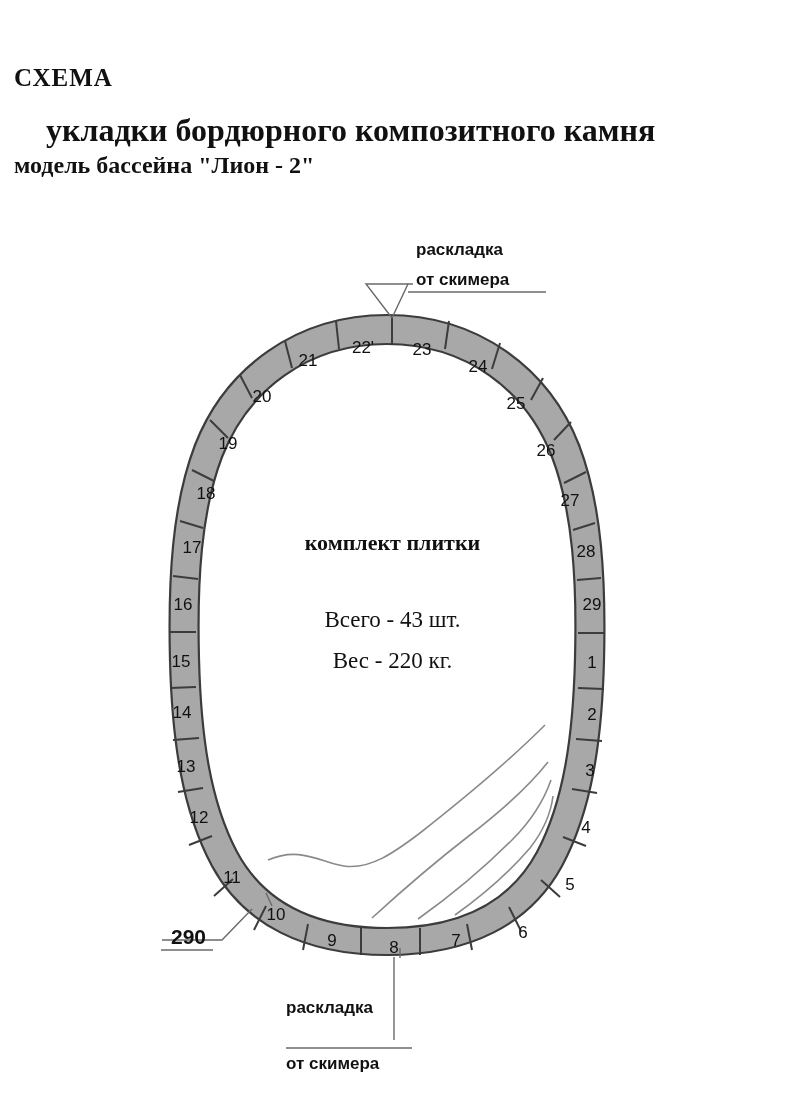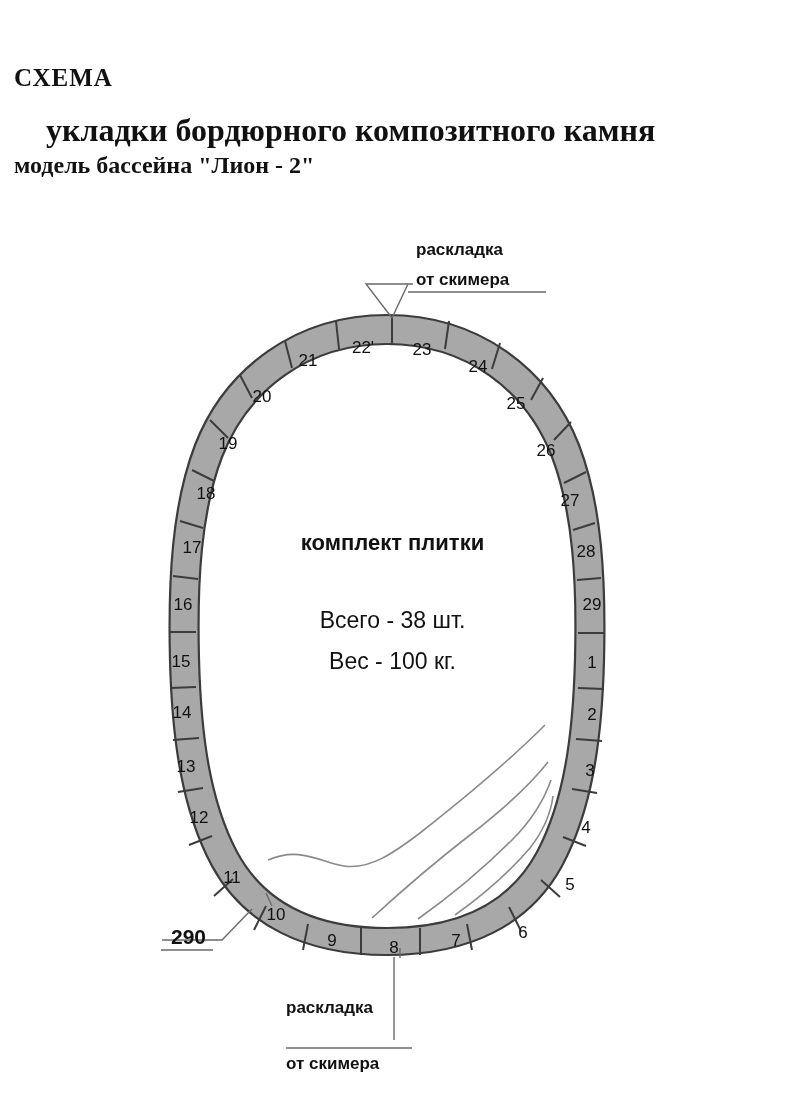--- a/index.html
+++ b/index.html
@@ -19,21 +19,21 @@
     position:absolute;font-family:"Liberation Sans",sans-serif;
     font-size:17px;color:#111;white-space:nowrap;font-weight:bold;
   }
   #anno-top-1{left:416px;top:240px;}
   #anno-top-2{left:416px;top:270px;}
   #anno-bot-1{left:286px;top:998px;}
   #anno-bot-2{left:286px;top:1054px;}
   #anno-290{left:171px;top:925px;font-size:21px;}
 
   .center-text{
-    position:absolute;text-align:center;font-family:Liberation Sans, sans-serif;
+    position:absolute;text-align:center;font-family:Liberation Serif, serif;
     color:#111;white-space:nowrap;
   }
   #c-kit{left:0;right:0;top:530px;font-size:22px;font-weight:bold;}
   #c-total{left:0;right:0;top:607px;font-size:23px;}
   #c-weight{left:0;right:0;top:648px;font-size:23px;}
 </style>
 </head>
 <body>
 
 <div class="title" id="title-main">СХЕМА</div>
@@ -182,14 +182,14 @@
     </g>
 </svg>
 
 <div class="anno" id="anno-top-1">раскладка</div>
 <div class="anno" id="anno-top-2">от скимера</div>
 <div class="anno" id="anno-bot-1">раскладка</div>
 <div class="anno" id="anno-bot-2">от скимера</div>
 <div class="anno" id="anno-290">290</div>
 
 <div class="center-text" id="c-kit">комплект плитки</div>
-<div class="center-text" id="c-total">Всего  -  38 шт.</div>
-<div class="center-text" id="c-weight">Вес  -  100 кг.</div>
+<div class="center-text" id="c-total">Всего  -  43 шт.</div>
+<div class="center-text" id="c-weight">Вес  -  220 кг.</div>
 
 </body></html>

